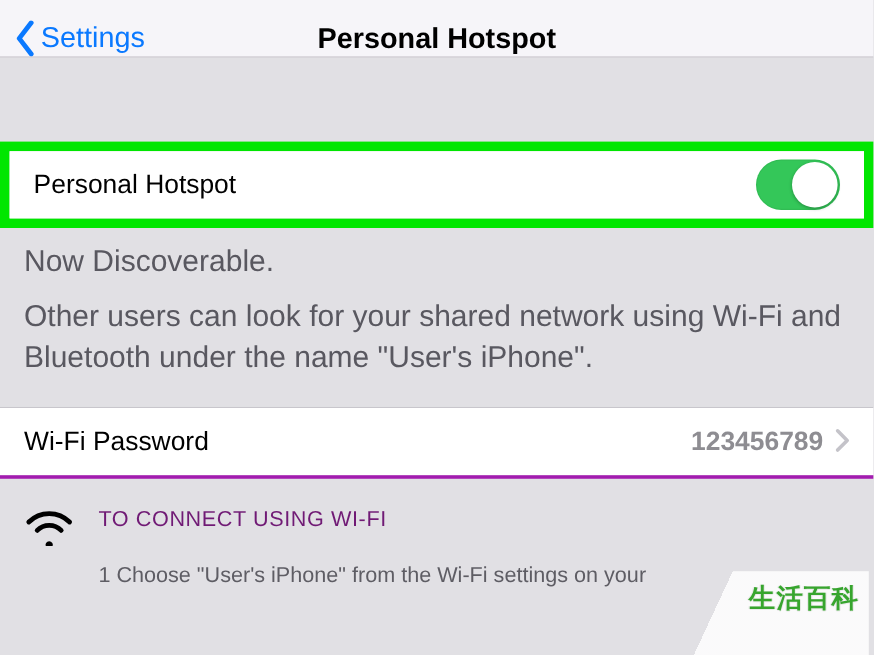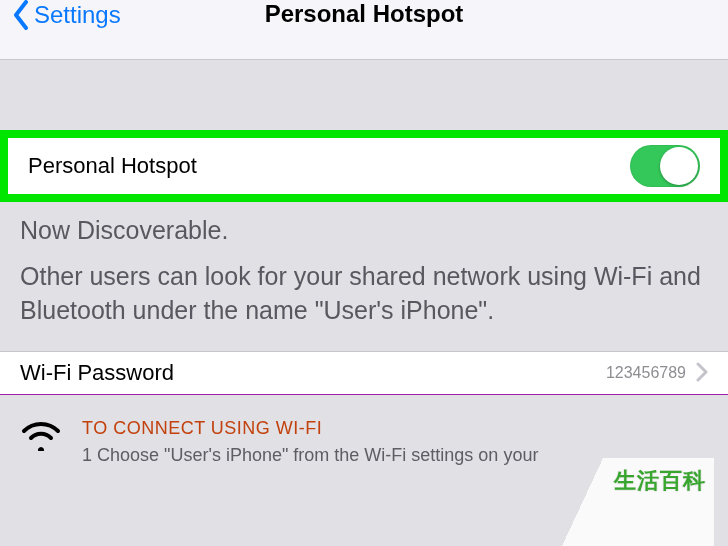--- a/index.html
+++ b/index.html
@@ -4,25 +4,25 @@
   <style>
     * { box-sizing: border-box; margin: 0; padding: 0; }
     html, body {
       width: 728px;
       height: 546px;
       overflow: hidden;
       font-family: -apple-system, "Helvetica Neue", Helvetica, Arial, sans-serif;
       background: #e1e0e4;
     }
     .navbar {
-      height: 60px;
+      height: 48px;
       background: #f6f5f9;
       border-bottom: 1px solid #c8c6cc;
       display: flex;
-      align-items: flex-start;
+      align-items: flex-end;
       position: relative;
     }
     .back-btn {
       display: flex;
       align-items: center;
       color: #0a79ff;
       font-size: 24px;
       padding-left: 12px;
       cursor: pointer;
     }
@@ -45,25 +45,25 @@
     .section-gap { height: 70px; }
     .highlight-wrap {
       border: 8px solid #00e600;
       background: #00e600;
     }
     .row {
       background: #ffffff;
       display: flex;
       align-items: center;
       padding: 0 20px;
-      height: 44px;
+      height: 60px;
       font-size: 22px;
       color: #000;
       border-top: 1px solid #c8c6cc;
-      border-bottom: 1px solid #a21caf;
+      border-bottom: 3px solid #a21caf;
     }
     .highlight-wrap .row { border: none; height: 56px; }
     .row-label { flex: 1; }
     .toggle {
       width: 70px;
       height: 42px;
       border-radius: 21px;
       background: #34c759;
       position: relative;
       box-shadow: inset 0 0 0 1px rgba(0,0,0,0.05);
@@ -78,41 +78,42 @@
     }
     .footer-text {
       padding: 12px 20px 0 20px;
       font-size: 25px;
       color: #595860;
       line-height: 1.35;
     }
     .footer-block { padding-bottom: 24px; }
     .row-value {
       color: #8e8d92;
-      font-size: 16px;
+      font-size: 22px;
       margin-right: 10px;
+      font-weight: bold;
     }
     .chevron-right {
       color: #c4c3c9;
       font-size: 26px;
       line-height: 1;
     }
     .instructions {
       display: flex;
       align-items: flex-start;
       padding: 20px 20px 0 20px;
       gap: 20px;
     }
     .wifi-icon { width: 42px; flex-shrink:0; margin-top: 4px; }
     .instructions-text { flex: 1; color: #5e5d64; font-size: 18px; line-height: 1.5; }
-    .instructions-header { letter-spacing: 0.5px; color: #c2410c; font-size: 18px; margin-bottom: 0;}
+    .instructions-header { letter-spacing: 0.5px; color: #701a75; font-size: 18px; margin-bottom: 20px;}
     .corner-img {
       position: absolute;
-      right: 14px; bottom: 0;
-      width: 170px; height: 88px;
+      right: 4px; bottom: 0;
+      width: 170px; height: 70px;
       pointer-events: none;
       font-family: Liberation Serif, serif;
     }
     .corner-bg {
       position:absolute; inset:0;
       background: linear-gradient(115deg, rgba(255,255,255,0) 0 28%, rgba(255,255,255,0.85) 28% 100%);
     }
     .corner-txt {
       position:absolute; right:8px; top:8px;
       font-size: 22px; font-weight:700;

